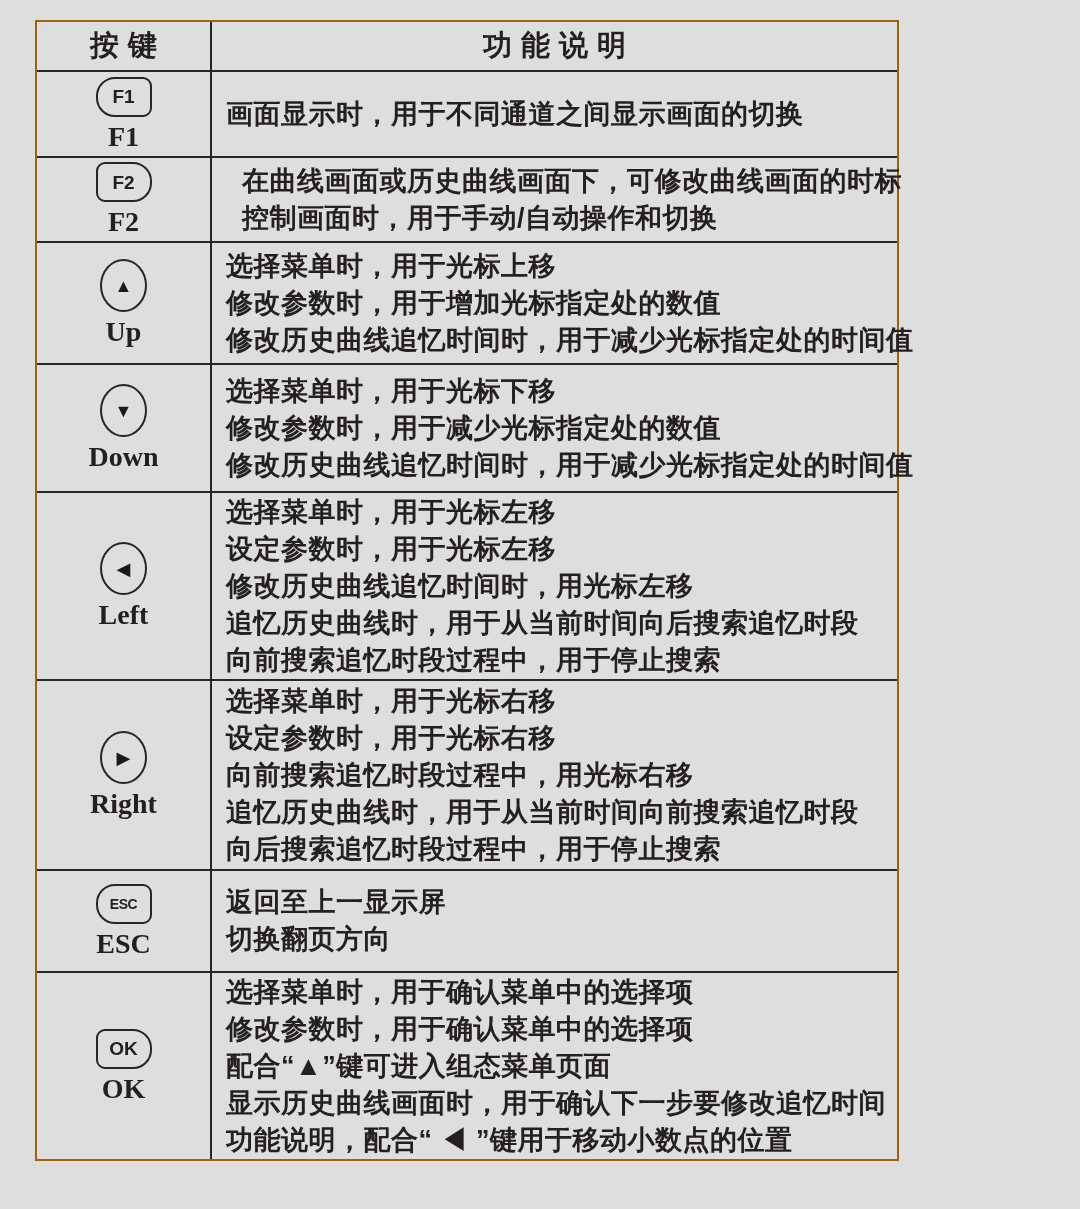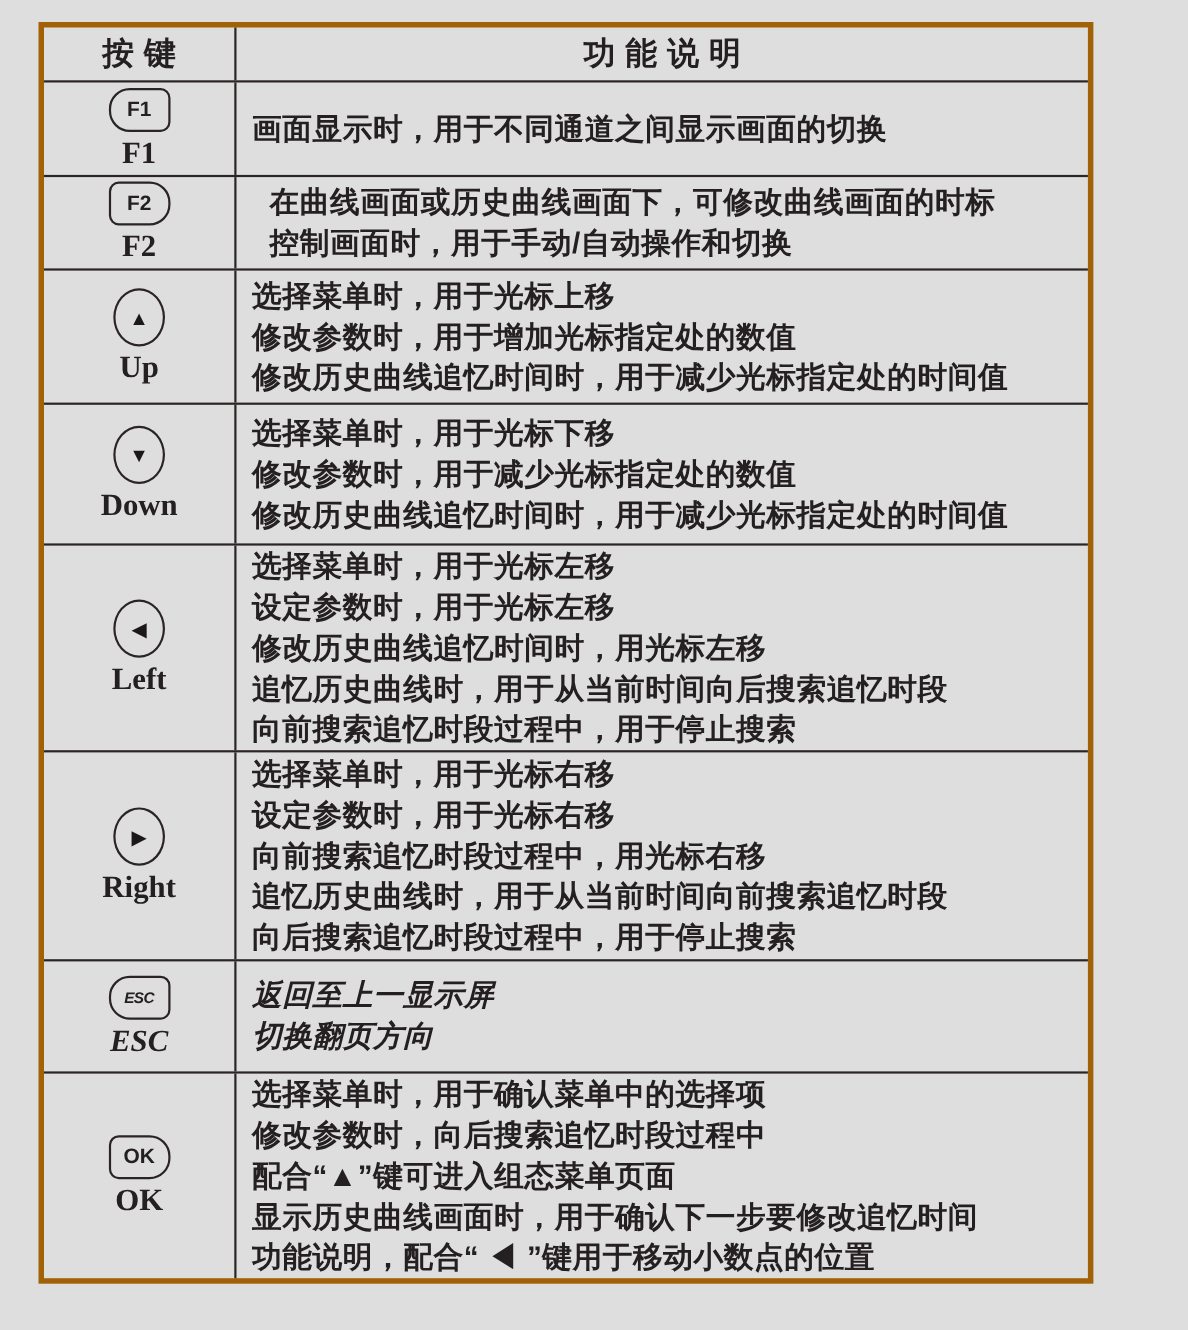--- a/index.html
+++ b/index.html
@@ -12,42 +12,42 @@
     background: #dfdede;
     font-family: "Liberation Sans", sans-serif;
     color: #242021;
     position: relative;
     overflow: hidden;
   }
   .key-table {
     position: absolute;
     left: 35px;
     top: 20px;
-    width: 959px;
-    box-sizing: border-box;
-    border: 5px solid #a16207;
+    width: 864px;
+    box-sizing: border-box;
+    border: 2px solid #a16207;
     display: flex;
     flex-direction: column;
     background: #dfdede;
   }
   .row {
     display: flex;
     flex-direction: row;
     align-items: stretch;
   }
   .row + .row { border-top: 2px solid #2b2425; }
   
   .key-table .row:nth-child(1) { height: 48px; }
   .key-table .row:nth-child(2) { height: 84px; }
   .key-table .row:nth-child(3) { height: 83px; gap: 16px; }
   .key-table .row:nth-child(4) { height: 120px; }
   .key-table .row:nth-child(5) { height: 126px; }
   .key-table .row:nth-child(6) { height: 186px; }
   .key-table .row:nth-child(7) { height: 188px; }
-  .key-table .row:nth-child(8) { height: 100px; font-style: italic; }
+  .key-table .row:nth-child(8) { height: 100px; }
   .key-table .row:nth-child(9) { height: 186px; }
 
   .key-cell {
     width: 175px;
     flex: 0 0 175px;
     box-sizing: border-box;
     border-right: 2px solid #2b2425;
     display: flex;
     flex-direction: column;
     align-items: center;
@@ -234,19 +234,19 @@
 
   <div class="row">
     <div class="key-cell">
       <div class="key-shape keycap bulge-right">
         <span class="key-glyph">OK</span>
       </div>
       <div class="key-label">OK</div>
     </div>
     <div class="desc-cell">
         <div class="desc-line">选择菜单时，用于确认菜单中的选择项</div>
-        <div class="desc-line">修改参数时，向后搜索追忆时段过程中</div>
+        <div class="desc-line">修改参数时，用于确认菜单中的选择项</div>
         <div class="desc-line">配合“▲”键可进入组态菜单页面</div>
         <div class="desc-line">显示历史曲线画面时，用于确认下一步要修改追忆时间</div>
         <div class="desc-line">功能说明，配合“ ◀ ”键用于移动小数点的位置</div>
       </div>
   </div>
 </div>
 
 </body></html>

